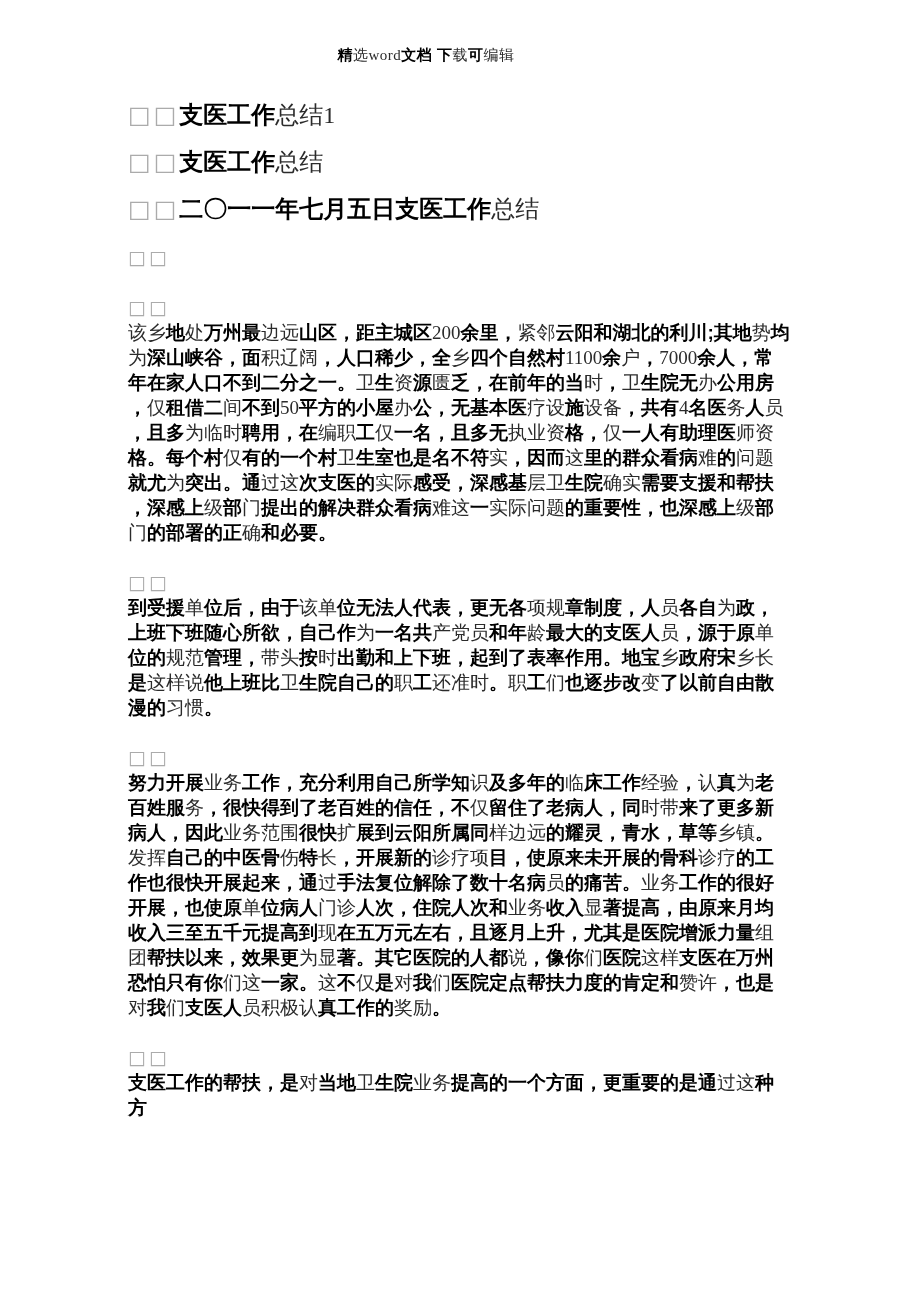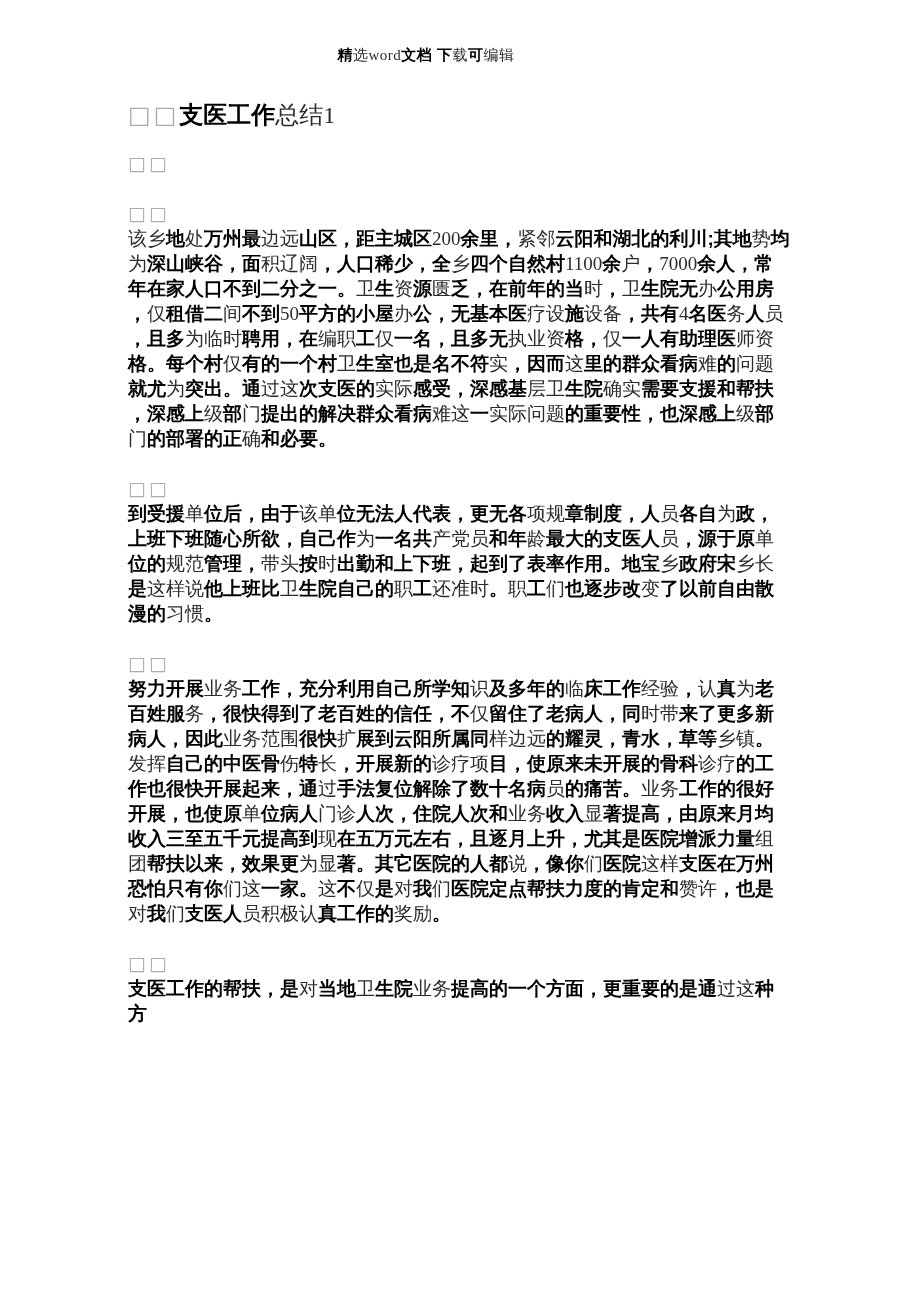--- a/index.html
+++ b/index.html
@@ -67,23 +67,25 @@
 <body>
 
 <div class="page">
 
   <div class="watermark mixed">精<span class="lt">选</span><span class="lt">w</span><span class="lt">o</span><span class="lt">r</span><span class="lt">d</span>文档 下<span class="lt">载</span>可<span class="lt">编</span><span class="lt">辑</span></div>
 
   <div class="doc">
 
     <div class="h-block"><span class="bx">□□</span><span class="mixed">支医工作<span class="lt">总</span><span class="lt">结</span><span class="lt">1</span></span></div>
 
+    <div class="h-block"><span class="bx">□□</span><span class="mixed">支医工作<span class="lt">总</span><span class="lt">结</span></span></div>
 
 
 
+    <div class="h-block"><span class="bx">□□</span><span class="mixed">二〇一一年七月五日支医工作<span class="lt">总</span><span class="lt">结</span></span></div>
 
     <div class="p-block">
       <span class="bx line">□□</span>
     </div>
 
     <div class="p-block">
       <span class="bx line">□□</span><span class="mixed"><span class="lt">该</span><span class="lt">乡</span>地<span class="lt">处</span>万州最<span class="lt">边</span><span class="lt">远</span>山区，距主城区<span class="lt">2</span><span class="lt">0</span><span class="lt">0</span>余里，<span class="lt">紧</span><span class="lt">邻</span>云阳和湖北的利川;其地<span class="lt">势</span>均<span class="lt">为</span>深山峡谷，面<span class="lt">积</span><span class="lt">辽</span><span class="lt">阔</span>，人口稀少，全<span class="lt">乡</span>四个自然村<span class="lt">1</span><span class="lt">1</span><span class="lt">0</span><span class="lt">0</span>余<span class="lt">户</span>，<span class="lt">7</span><span class="lt">0</span><span class="lt">0</span><span class="lt">0</span>余人，常年在家人口不到二分之一。<span class="lt">卫</span>生<span class="lt">资</span>源<span class="lt">匮</span>乏，在前年的当<span class="lt">时</span>，<span class="lt">卫</span>生院无<span class="lt">办</span>公用房，<span class="lt">仅</span>租借二<span class="lt">间</span>不到<span class="lt">5</span><span class="lt">0</span>平方的小屋<span class="lt">办</span>公，无基本医<span class="lt">疗</span><span class="lt">设</span>施<span class="lt">设</span><span class="lt">备</span>，共有<span class="lt">4</span>名医<span class="lt">务</span>人<span class="lt">员</span>，且多<span class="lt">为</span><span class="lt">临</span><span class="lt">时</span>聘用，在<span class="lt">编</span><span class="lt">职</span>工<span class="lt">仅</span>一名，且多无<span class="lt">执</span><span class="lt">业</span><span class="lt">资</span>格，<span class="lt">仅</span>一人有助理医<span class="lt">师</span><span class="lt">资</span>格。每个村<span class="lt">仅</span>有的一个村<span class="lt">卫</span>生室也是名不符<span class="lt">实</span>，因而<span class="lt">这</span>里的群众看病<span class="lt">难</span>的<span class="lt">问</span><span class="lt">题</span>就尤<span class="lt">为</span>突出。通<span class="lt">过</span><span class="lt">这</span>次支医的<span class="lt">实</span><span class="lt">际</span>感受，深感基<span class="lt">层</span><span class="lt">卫</span>生院<span class="lt">确</span><span class="lt">实</span>需要支援和帮扶，深感上<span class="lt">级</span>部<span class="lt">门</span>提出的解决群众看病<span class="lt">难</span><span class="lt">这</span>一<span class="lt">实</span><span class="lt">际</span><span class="lt">问</span><span class="lt">题</span>的重要性，也深感上<span class="lt">级</span>部<span class="lt">门</span>的部署的正<span class="lt">确</span>和必要。</span>
     </div>
 
     <div class="p-block">

